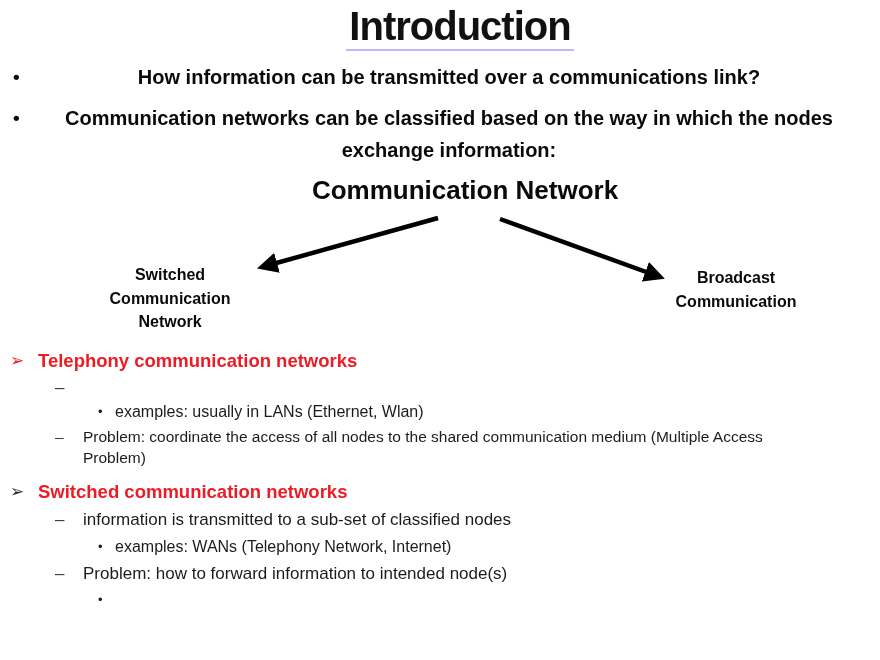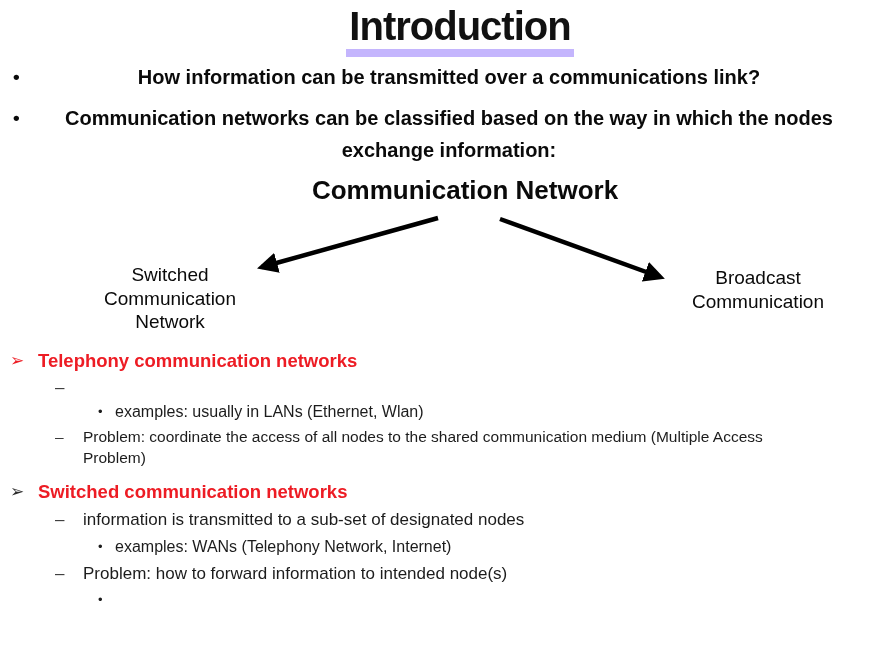--- a/index.html
+++ b/index.html
@@ -24,21 +24,21 @@
     left: 0;
     width: 880px;
     text-align: center;
   }
   .title-text {
     display: inline-block;
     font-size: 40px;
     font-weight: bold;
     letter-spacing: -1px;
     line-height: 1.08;
-    border-bottom: 8px solid #c4b5fd;
+    border-bottom: 2px solid #c4b5fd;
     padding: 0 3px 1px 3px;
     margin-left: 40px;
   }
 
   
   .bullet {
     position: absolute;
     left: 13px;
     display: flex;
     font-weight: bold;
@@ -67,29 +67,29 @@
     color: #0a0a0a;
     transform: translateX(25px);
   }
   .arrows-svg {
     position: absolute;
     top: 203px;
     left: 0;
   }
   .node-label {
     position: absolute;
-    font-weight: normal;
-    font-size: 19px;
+    font-weight: bold;
+    font-size: 16px;
     line-height: 23.5px;
     text-align: center;
     white-space: pre-line;
     color: #0a0a0a;
   }
   .node-left  { left: 55px;  top: 263px; width: 230px; }
-  .node-right { left: 643px; top: 266px; width: 230px; }
+  .node-right { left: 621px; top: 266px; width: 230px; }
 
   
   .sec-heading {
     position: absolute;
     left: 0;
     display: flex;
     font-weight: bold;
     font-size: 18.5px;
     color: #ed1c24;
   }
@@ -178,21 +178,21 @@
     <span class="imarker">–</span>
     <span class="itext">Problem: coordinate the access of all nodes to the shared communication medium (Multiple Access Problem)</span>
   </div>
 
   <div class="sec-heading sec-heading-2">
     <span class="hmarker hmarker-black">➢</span>
     <span>Switched communication networks</span>
   </div>
   <div class="item lvl2 item-s1">
     <span class="imarker">–</span>
-    <span class="itext">information is transmitted to a sub-set of designated nodes</span>
+    <span class="itext">information is transmitted to a sub-set of classified nodes</span>
   </div>
   <div class="item lvl3 item-s2">
     <span class="imarker">•</span>
     <span class="itext">examples: WANs (Telephony Network, Internet)</span>
   </div>
   <div class="item lvl2 item-s3">
     <span class="imarker">–</span>
     <span class="itext">Problem: how to forward information to intended node(s)</span>
   </div>
   <div class="item lvl3 item-s4">

